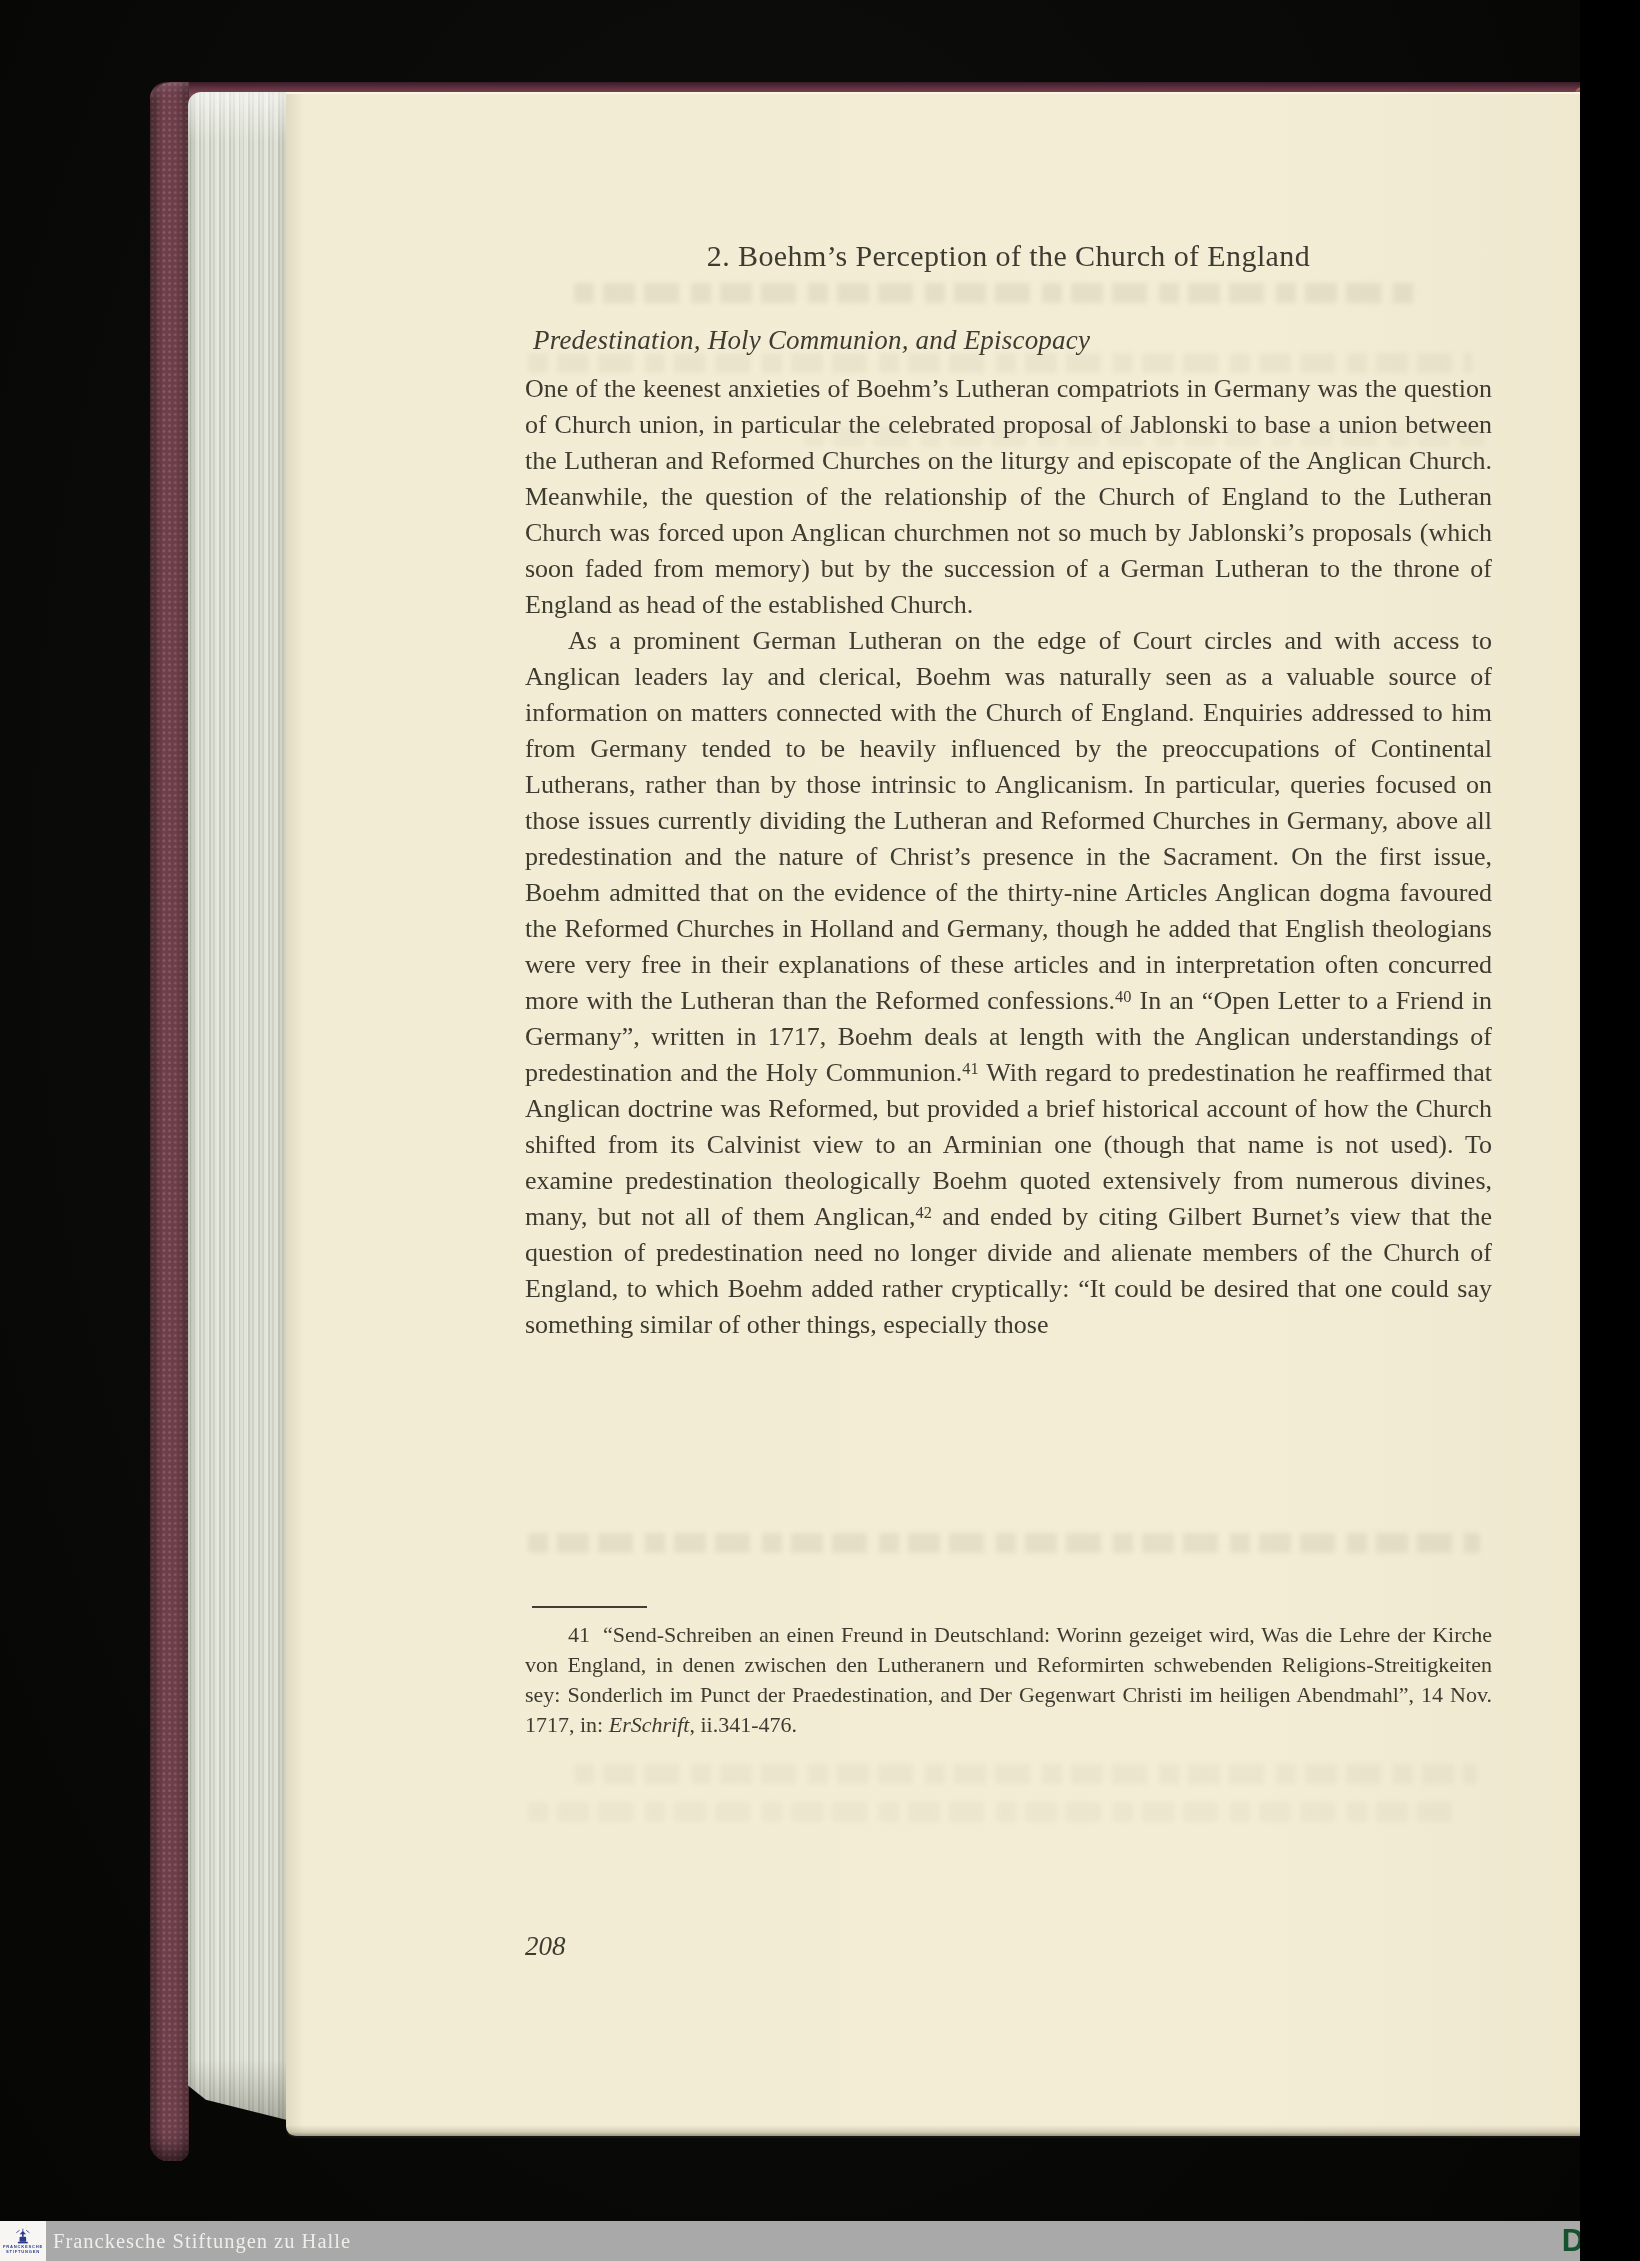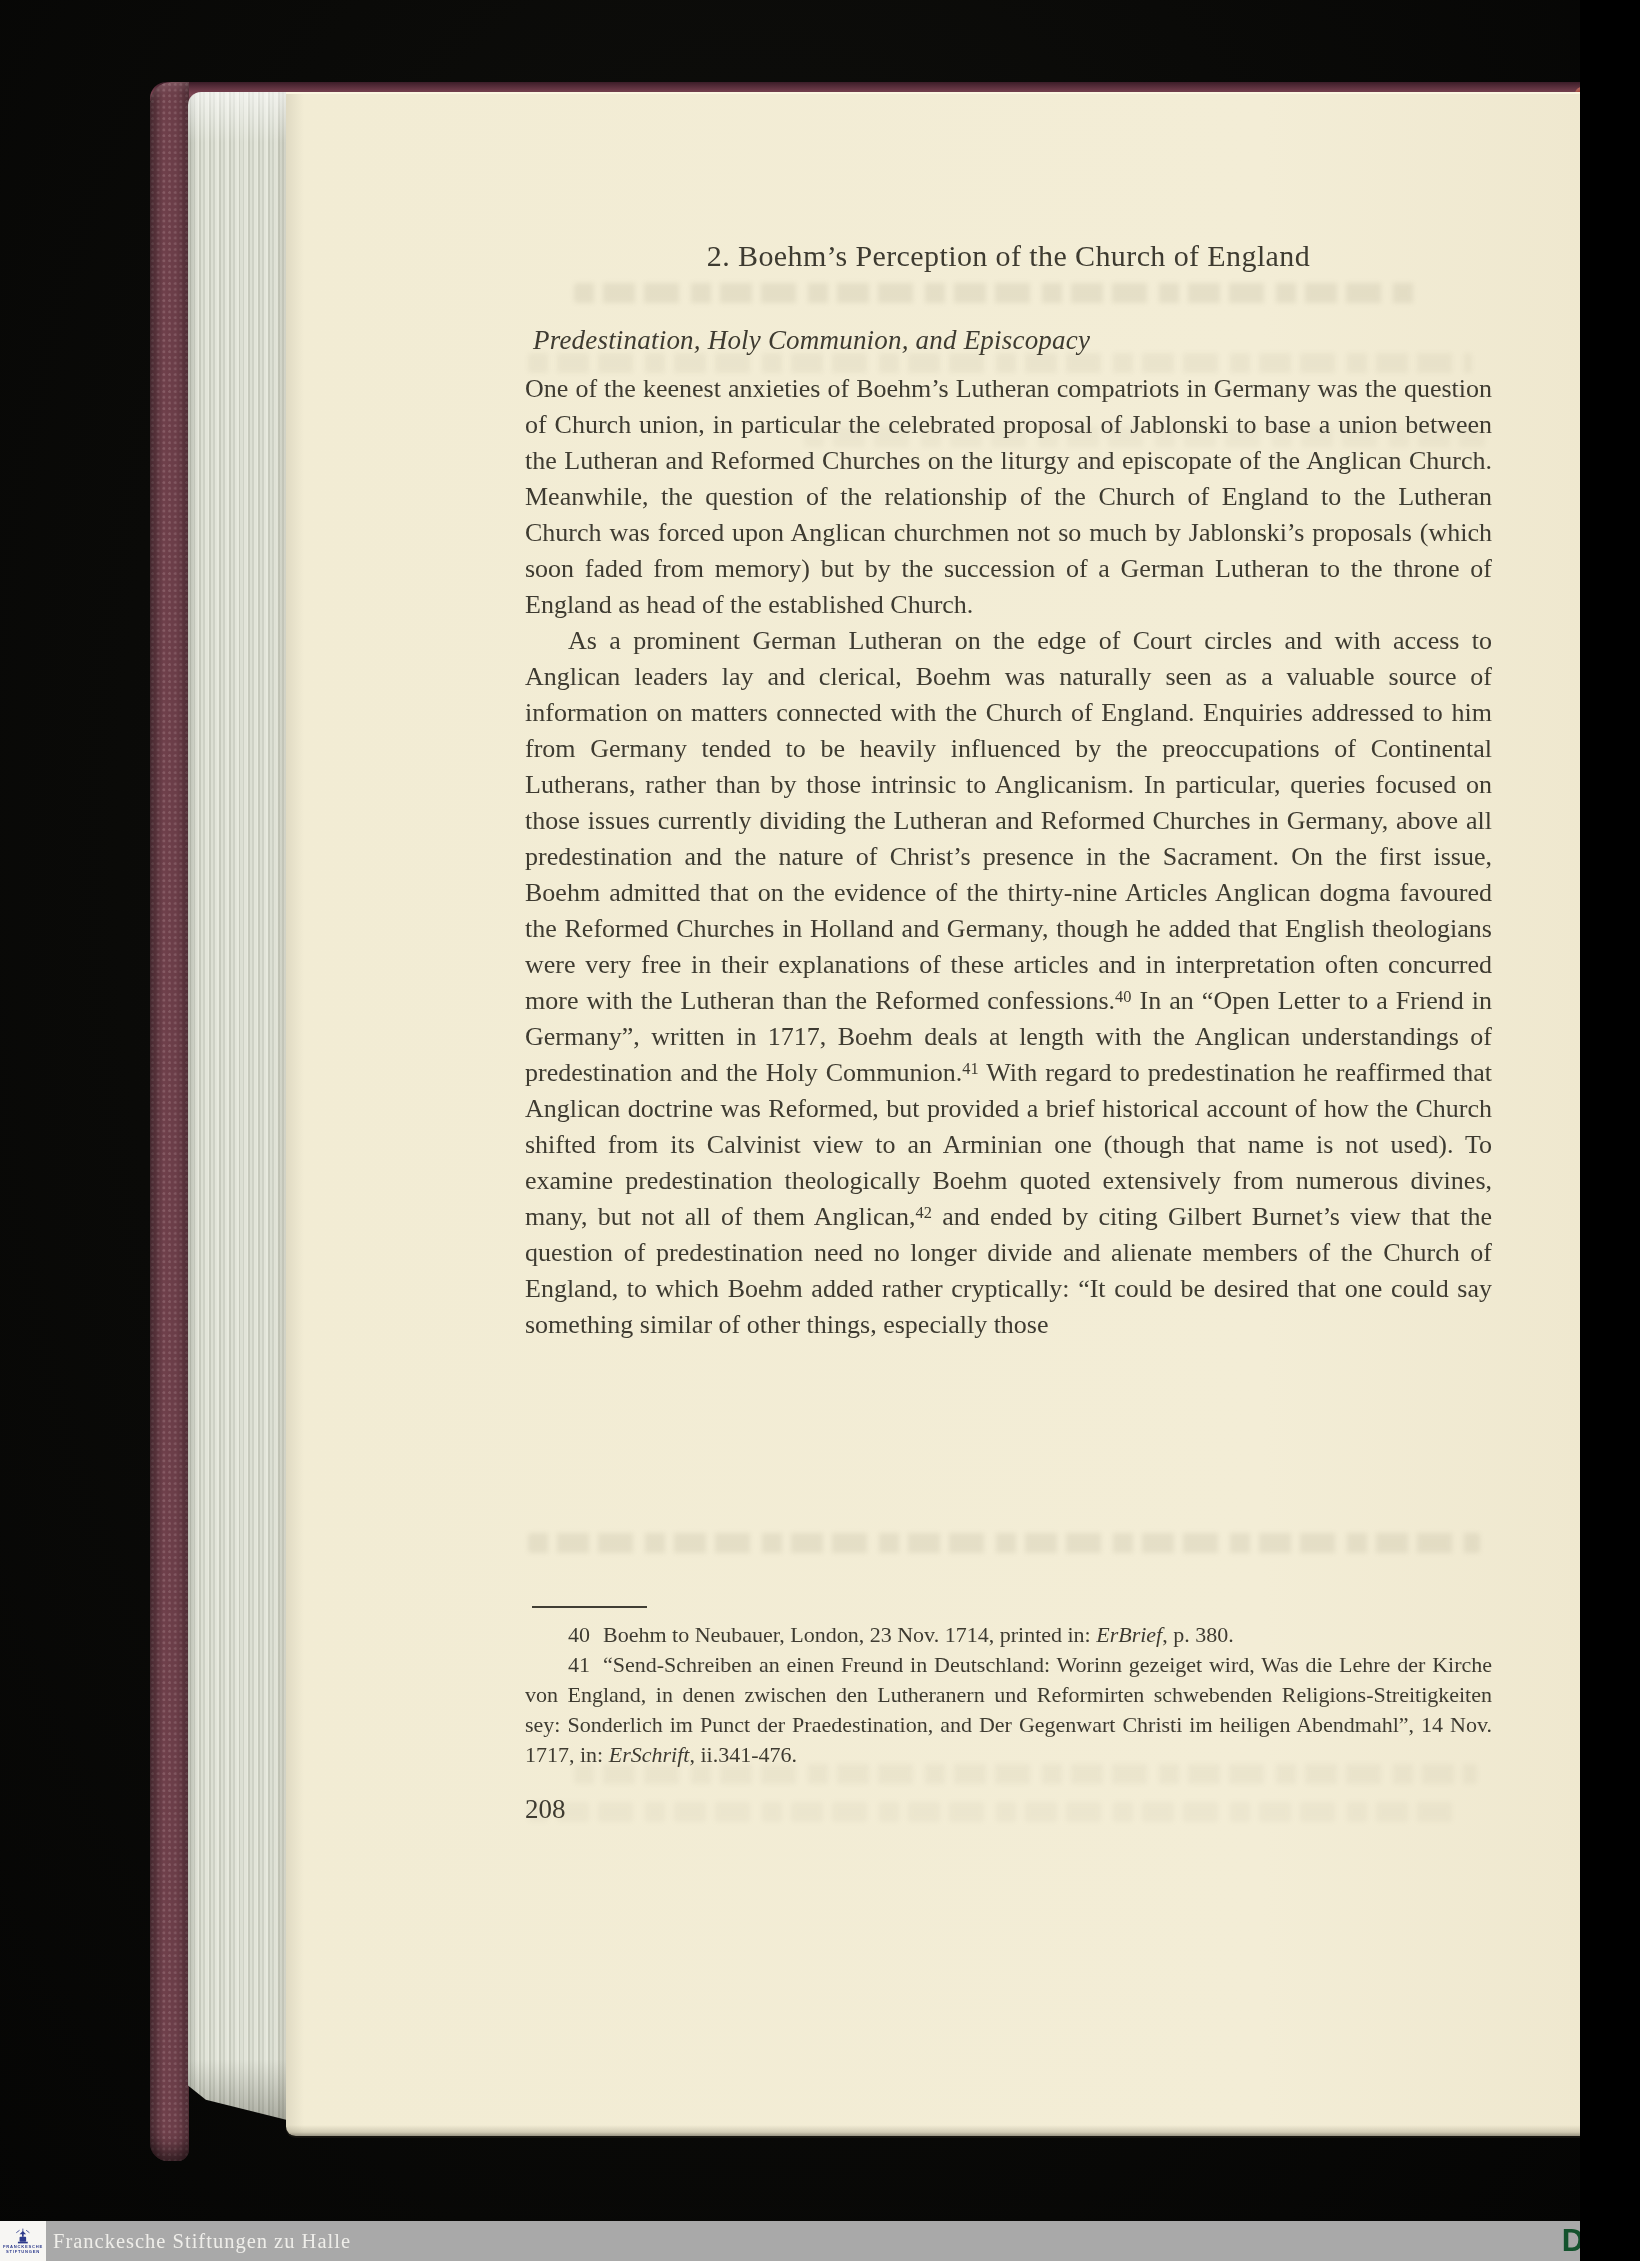--- a/index.html
+++ b/index.html
@@ -51,21 +51,21 @@
              text-align:justify;}
   .body-text p{margin:0;}
   .para-indent{text-indent:43px;}
   sup{font-size:16.4px;line-height:0;vertical-align:6.6px;}
   .fn-rule{position:absolute;top:1606px;left:6.6px;width:115px;border:none;border-top:2.5px solid #413e34;margin:0;}
   .footnotes{position:absolute;top:1620px;left:0;width:967px;font-size:22px;line-height:30px;
              text-align:justify;}
   .footnotes p{margin:0;text-indent:43px;}
   .fn-num{margin-right:13px;}
   .italic{font-style:italic;}
-  .page-number{position:absolute;top:1794px;left:0;font-size:27px;}
+  .page-number{position:absolute;top:1931px;left:0;font-size:27px;font-style:italic;}
   
   .footer-bar{position:absolute;left:0;top:2221px;width:1641px;height:40px;background:#a9a9a9;}
   .logo-box{position:absolute;left:0;top:0;width:46px;height:40px;background:#f7f6f3;
             display:flex;flex-direction:column;align-items:center;justify-content:center;gap:0.8px;}
   .logo-glyph{width:19.7px;height:18px;}
   .logo-caption{font-family:"Liberation Sans", sans-serif;font-size:4.1px;line-height:4.9px;
                 color:#2d3a8c;letter-spacing:0.8px;font-weight:bold;text-align:center;}
   .footer-text{position:absolute;left:53px;top:50%;transform:translateY(-50%);
                font-family:"Liberation Serif", serif;font-size:20.5px;color:#efeeea;letter-spacing:1px;}
   .dfg{position:absolute;right:11.5px;top:50%;transform:translateY(-50%);
@@ -95,21 +95,20 @@
     <h2 class="subheading">Predestination, Holy Communion, and Episcopacy</h2>
 
     <div class="body-text">
       <p>One of the keenest anxieties of Boehm’s Lutheran compatriots in Germany was the question of Church union, in particular the celebrated proposal of Jablonski to base a union between the Lutheran and Reformed Churches on the liturgy and episcopate of the Anglican Church. Meanwhile, the question of the relationship of the Church of England to the Lutheran Church was forced upon Anglican churchmen not so much by Jablonski’s proposals (which soon faded from memory) but by the succession of a German Lutheran to the throne of England as head of the established Church.</p>
       <p class="para-indent"><span>As a prominent German Lutheran on the edge of Court circles and with access to Anglican leaders lay and clerical, Boehm was naturally seen as a valuable source of information on matters connected with the Church of England. Enquiries addressed to him from Germany tended to be heavily influenced by the preoccupations of Continental Lutherans, rather than by those intrinsic to Anglicanism. In particular, queries focused on those issues currently dividing the Lutheran and Reformed Churches in Germany, above all predestination and the nature of Christ’s presence in the Sacrament. On the first issue, Boehm admitted that on the evidence of the thirty-nine Articles Anglican dogma favoured the Reformed Churches in Holland and Germany, though he added that English theologians were very free in their explanations of these articles and in interpretation often concurred more with the Lutheran than the Reformed confessions.</span><sup>40</sup><span> In an “Open Letter to a Friend in Germany”, written in 1717, Boehm deals at length with the Anglican understandings of predestination and the Holy Communion.</span><sup>41</sup><span> With regard to predestination he reaffirmed that Anglican doctrine was Reformed, but provided a brief historical account of how the Church shifted from its Calvinist view to an Arminian one (though that name is not used). To examine predestination theologically Boehm quoted extensively from numerous divines, many, but not all of them Anglican,</span><sup>42</sup><span> and ended by citing Gilbert Burnet’s view that the question of predestination need no longer divide and alienate members of the Church of England, to which Boehm added rather cryptically: “It could be desired that one could say something similar of other things, especially those</span></p>
     </div>
 
     <hr class="fn-rule">
 
     <div class="footnotes">
-      <p><span class="fn-num">40</span><span>Boehm to Neubauer, London, 23 Nov. 1714, printed in: </span><span class="italic">ErBrief</span><span>, p. 380.</span></p>
       <p><span class="fn-num">41</span><span>“Send-Schreiben an einen Freund in Deutschland: Worinn gezeiget wird, Was die Lehre der Kirche von England, in denen zwischen den Lutheranern und Reformirten schwebenden Religions-Streitigkeiten sey: Sonderlich im Punct der Praedestination, and Der Gegenwart Christi im heiligen Abendmahl”, 14 Nov. 1717, in: </span><span class="italic">ErSchrift</span><span>, ii.341-476.</span></p>
     </div>
 
     <div class="page-number">208</div>
   </div>
 
   <div class="footer-bar">
     <div class="logo-box">
       <svg class="logo-glyph" viewBox="0 0 24 20" xmlns="http://www.w3.org/2000/svg">
         <g stroke="#2d3a8c" stroke-width="1" fill="none">

